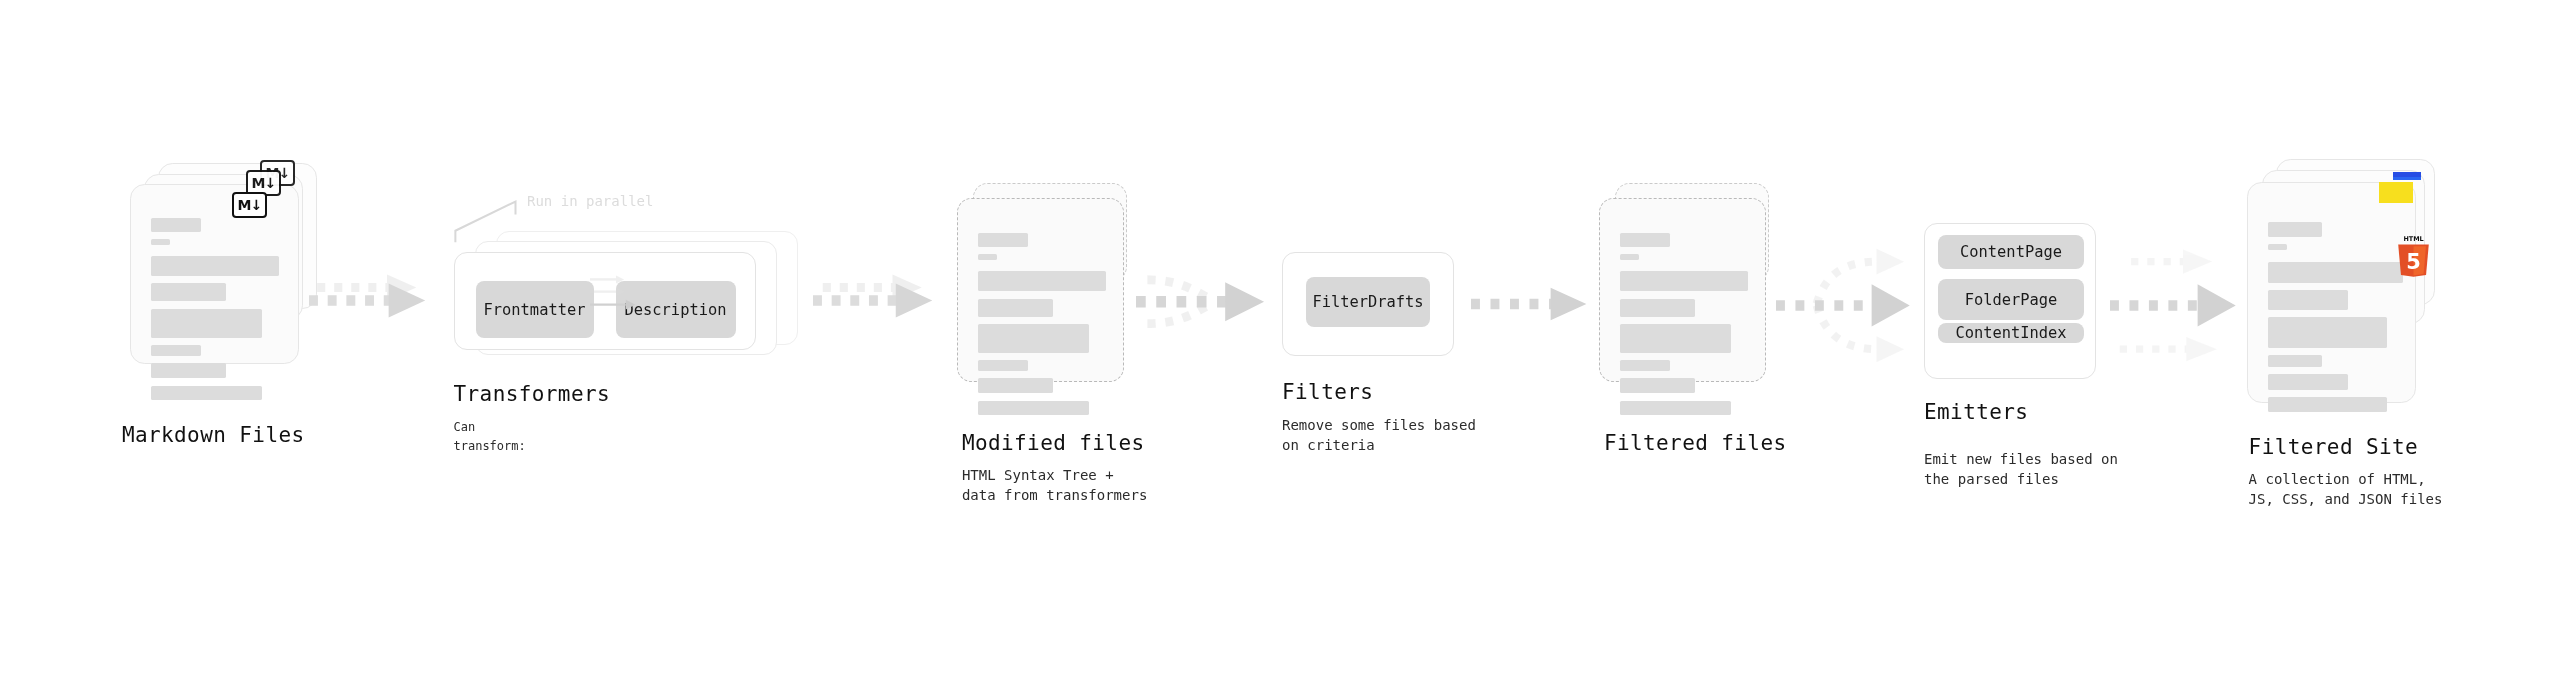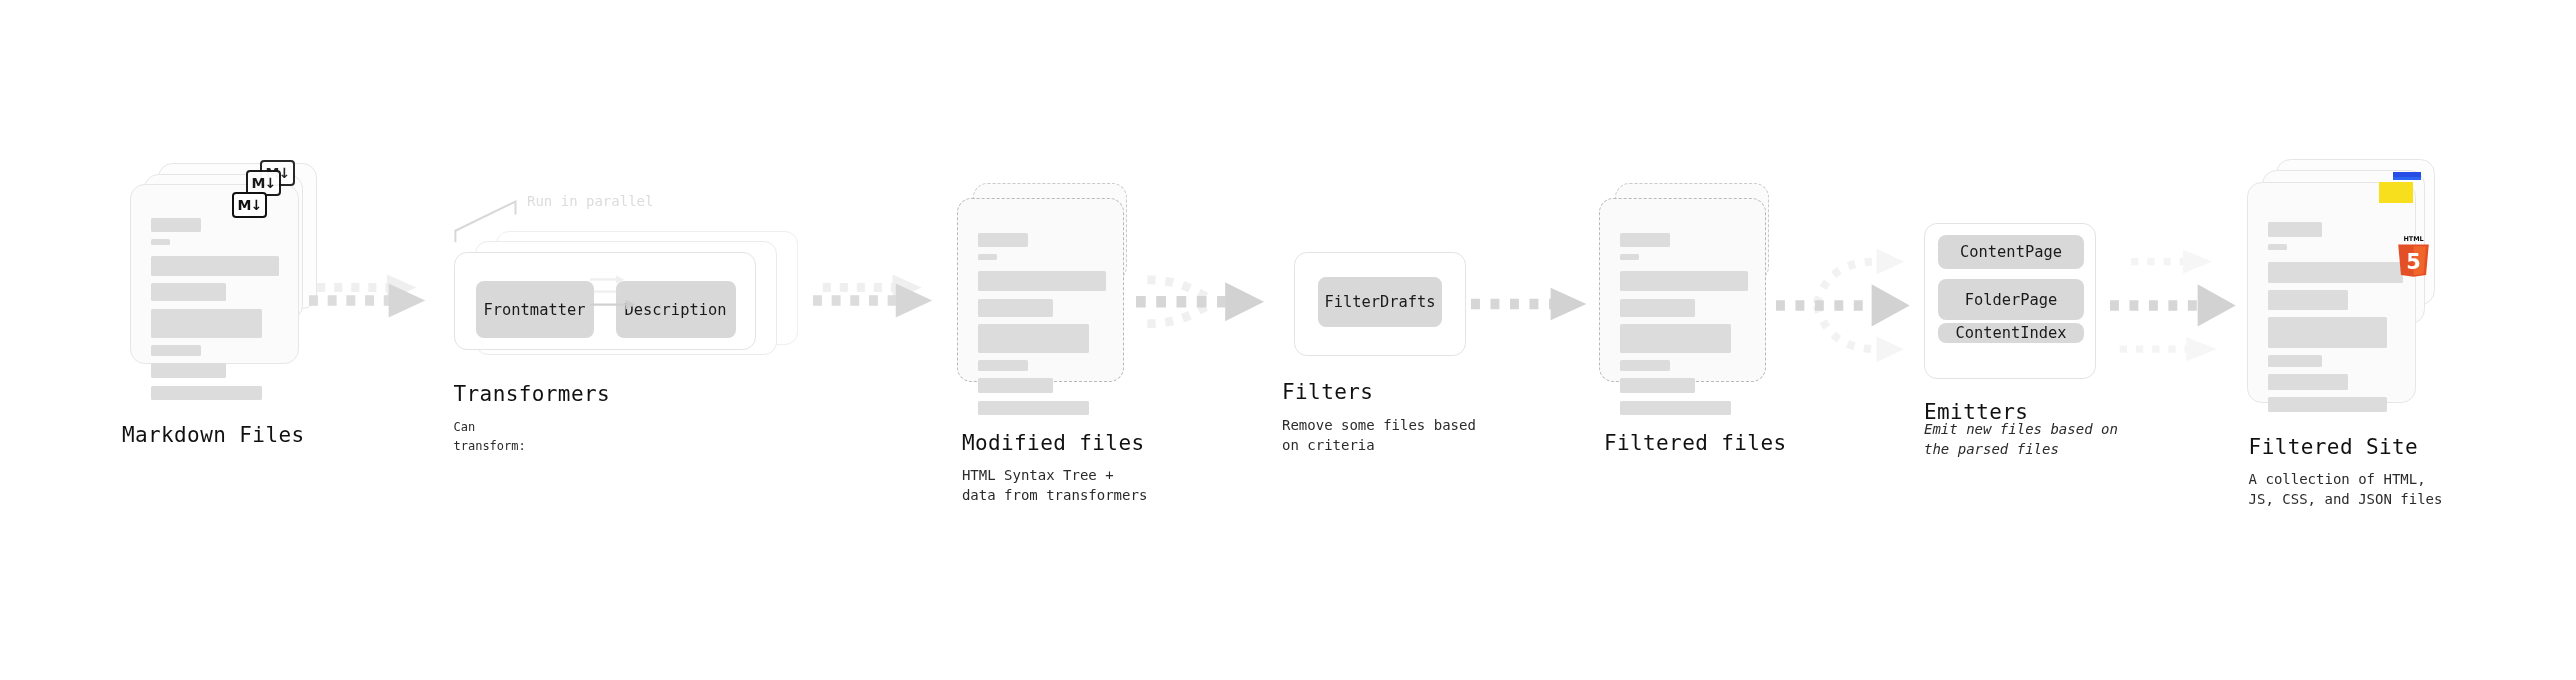--- a/index.html
+++ b/index.html
@@ -192,21 +192,21 @@
       <g opacity="0.4">
         <path d="M14,24 C60,24 78,42 96,50" fill="none" stroke="#dcdcdc" stroke-width="11" stroke-dasharray="10 12"></path>
         <path d="M14,78 C60,78 78,60 96,52" fill="none" stroke="#dcdcdc" stroke-width="11" stroke-dasharray="10 12"></path>
       </g>
       <line x1="0" y1="51" x2="112" y2="51" stroke="#d6d6d6" stroke-width="14" stroke-dasharray="12 13"></line>
       <polygon points="110,27 158,51 110,75" fill="#d2d2d2"></polygon>
     </svg>
   </div>
 
   <div class="node" style="left:1282px;top:252px;">
-    <div class="groupbox" style="left:12px;top:0px;width:172px;height:104px;">
+    <div class="groupbox" style="left:0px;top:0px;width:172px;height:104px;">
       <div class="pill" style="left:23px;top:23.6px;width:124px;height:50px;">FilterDrafts</div>
     </div>
     <div class="title" style="left:0px;top:128px;">Filters</div>
     <div class="subtitle" style="left:0px;top:163px;">Remove some files based
 on criteria</div>
   </div>
 
   <div class="node" style="left:1471px;top:286px;">
     <svg width="130" height="49" viewBox="0 0 160 60">
       <line x1="0" y1="22" x2="100" y2="22" stroke="#d6d6d6" stroke-width="13" stroke-dasharray="11 13"></line>
@@ -250,21 +250,21 @@
     </svg>
   </div>
 
   <div class="node" style="left:1924px;top:223px;">
     <div class="groupbox" style="left:0px;top:0px;width:172px;height:156px;">
       <div class="pill" style="left:13px;top:11.4px;width:146px;height:34px;">ContentPage</div>
       <div class="pill" style="left:13px;top:55px;width:146px;height:41px;">FolderPage</div>
       <div class="pill" style="left:13px;top:99px;width:146px;height:20px;">ContentIndex</div>
     </div>
     <div class="title" style="left:0px;top:177px;">Emitters</div>
-    <div class="subtitle" style="left:0px;top:196px;font-style:italic;">Emit new files based on
+    <div class="subtitle" style="left:0px;top:226px;">Emit new files based on
 the parsed files</div>
   </div>
 
   <div class="node" style="left:2110px;top:234px;">
     <svg width="146" height="142" viewBox="0 0 180 175">
       <g opacity="0.3">
         <line x1="26" y1="34" x2="92" y2="34" stroke="#dcdcdc" stroke-width="9" stroke-dasharray="9 11"></line>
         <polygon points="90,19 126,34 90,49" fill="#e4e4e4"></polygon>
       </g>
       <g>

